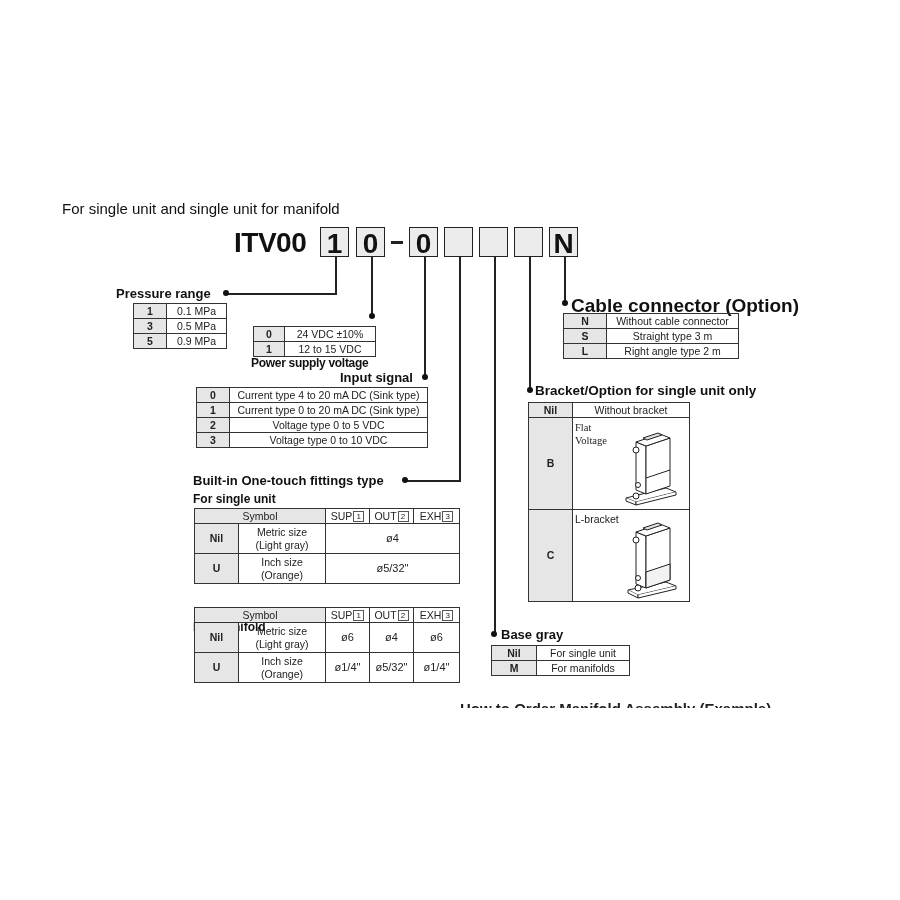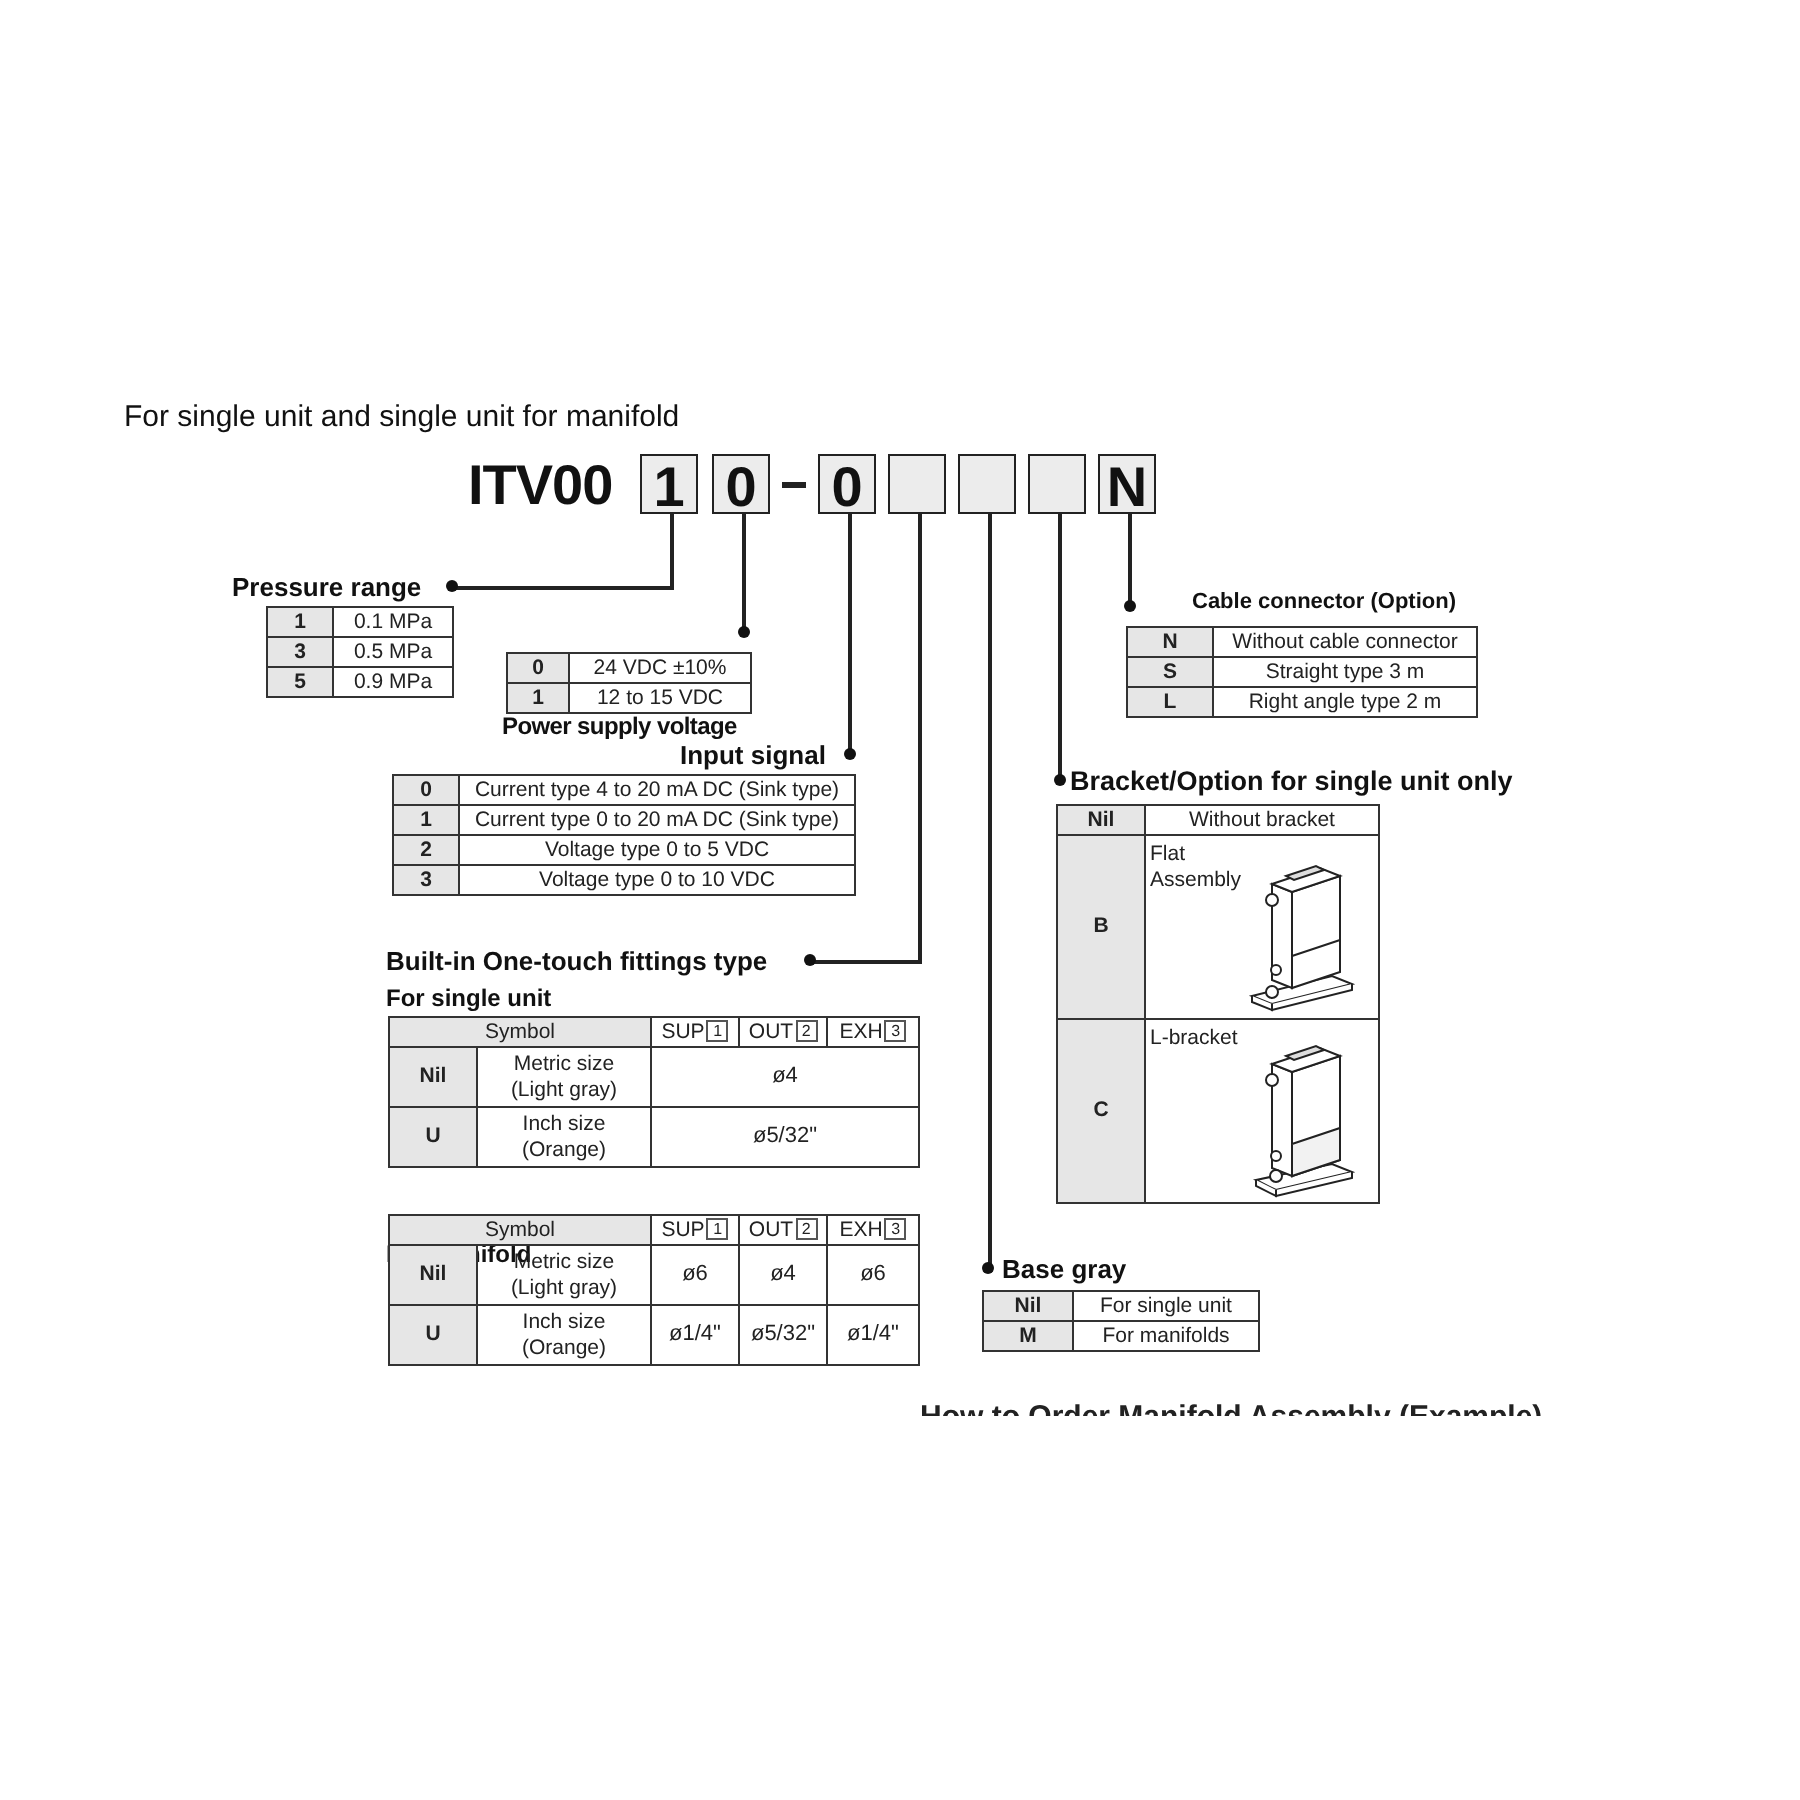--- a/index.html
+++ b/index.html
@@ -169,21 +169,21 @@
           <div>Inch size</div>
           <div>(Orange)</div>
         </td>
     <td style="font-size:11px">ø1/4"</td>
     <td style="font-size:11px">ø5/32"</td>
     <td style="font-size:11px">ø1/4"</td>
   </tr>
 </tbody>
   </table>
 
-<div class="label" style="left:596px; top:295px; font-size:11px;">Cable connector (Option)</div>
+<div class="label" style="left:571px; top:295px; font-size:19px;">Cable connector (Option)</div>
 <table style="left:563px; top:313px; width:176px;">
   <tbody>
       <tr>
         <td class="k" style="width:42px">N</td>
         <td>Without cable connector</td>
       </tr>
   <tr>
         <td class="k">S</td>
         <td>Straight type 3 m</td>
       </tr>
@@ -196,23 +196,23 @@
 
 <div class="label" style="left:535px; top:383px; font-size:13.5px;">Bracket/Option for single unit only</div>
 <table style="left:528px; top:402px; width:162px;">
   <tbody>
       <tr>
         <td class="k" style="width:43px">Nil</td>
         <td>Without bracket</td>
       </tr>
   <tr style="height:92px">
     <td class="k">B</td>
-    <td style="text-align:left; vertical-align:top; padding:3px 0 0 2px; position:relative;">
+    <td style="text-align:left; vertical-align:top; padding:3px 0 0 2px; position:relative;font-family:Liberation Serif, serif;">
       <div>Flat</div>
-      <div>Assembly</div>
+      <div>Voltage</div>
       <svg class="bracket-img" style="left:45px; top:10px;" width="70" height="78" viewBox="0 0 70 78">
         <g fill="#fff" stroke="#222" stroke-width="1">
           <path d="M8 70 L48 60 L58 64 L18 74 Z"></path>
           <path d="M8 70 L8 73 L18 77 L18 74"></path>
           <path d="M18 74 L18 77 L58 67 L58 64"></path>
           <path d="M18 14 L18 62 L28 66 L28 18 Z"></path>
           <path d="M28 18 L28 66 L52 58 L52 10 Z"></path>
           <path d="M18 14 L42 6 L52 10 L28 18 Z"></path>
           <path d="M25 10 L40 5 L44 7 L29 12 Z" fill="#ddd"></path>
           <circle cx="18" cy="22" r="3"></circle>

